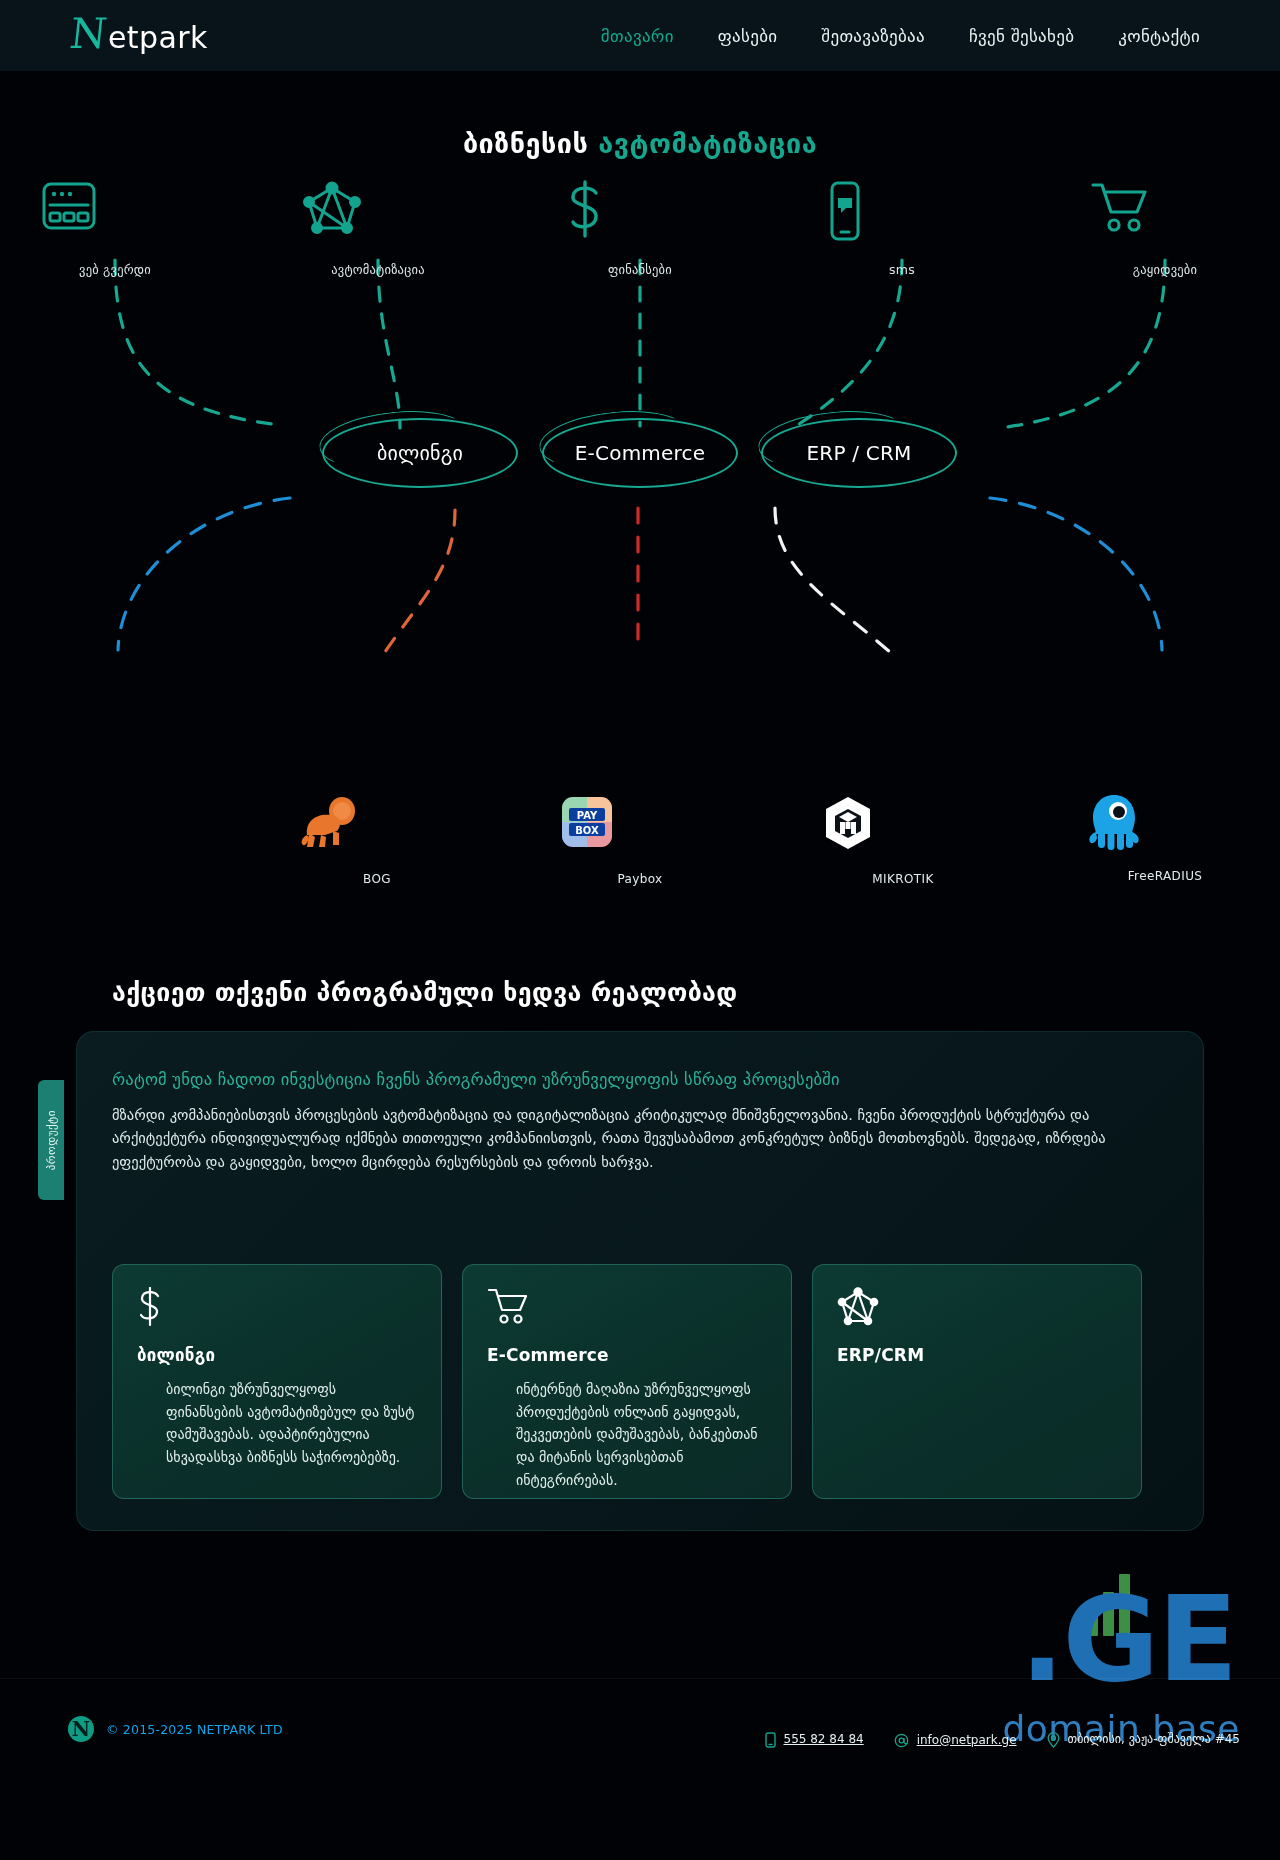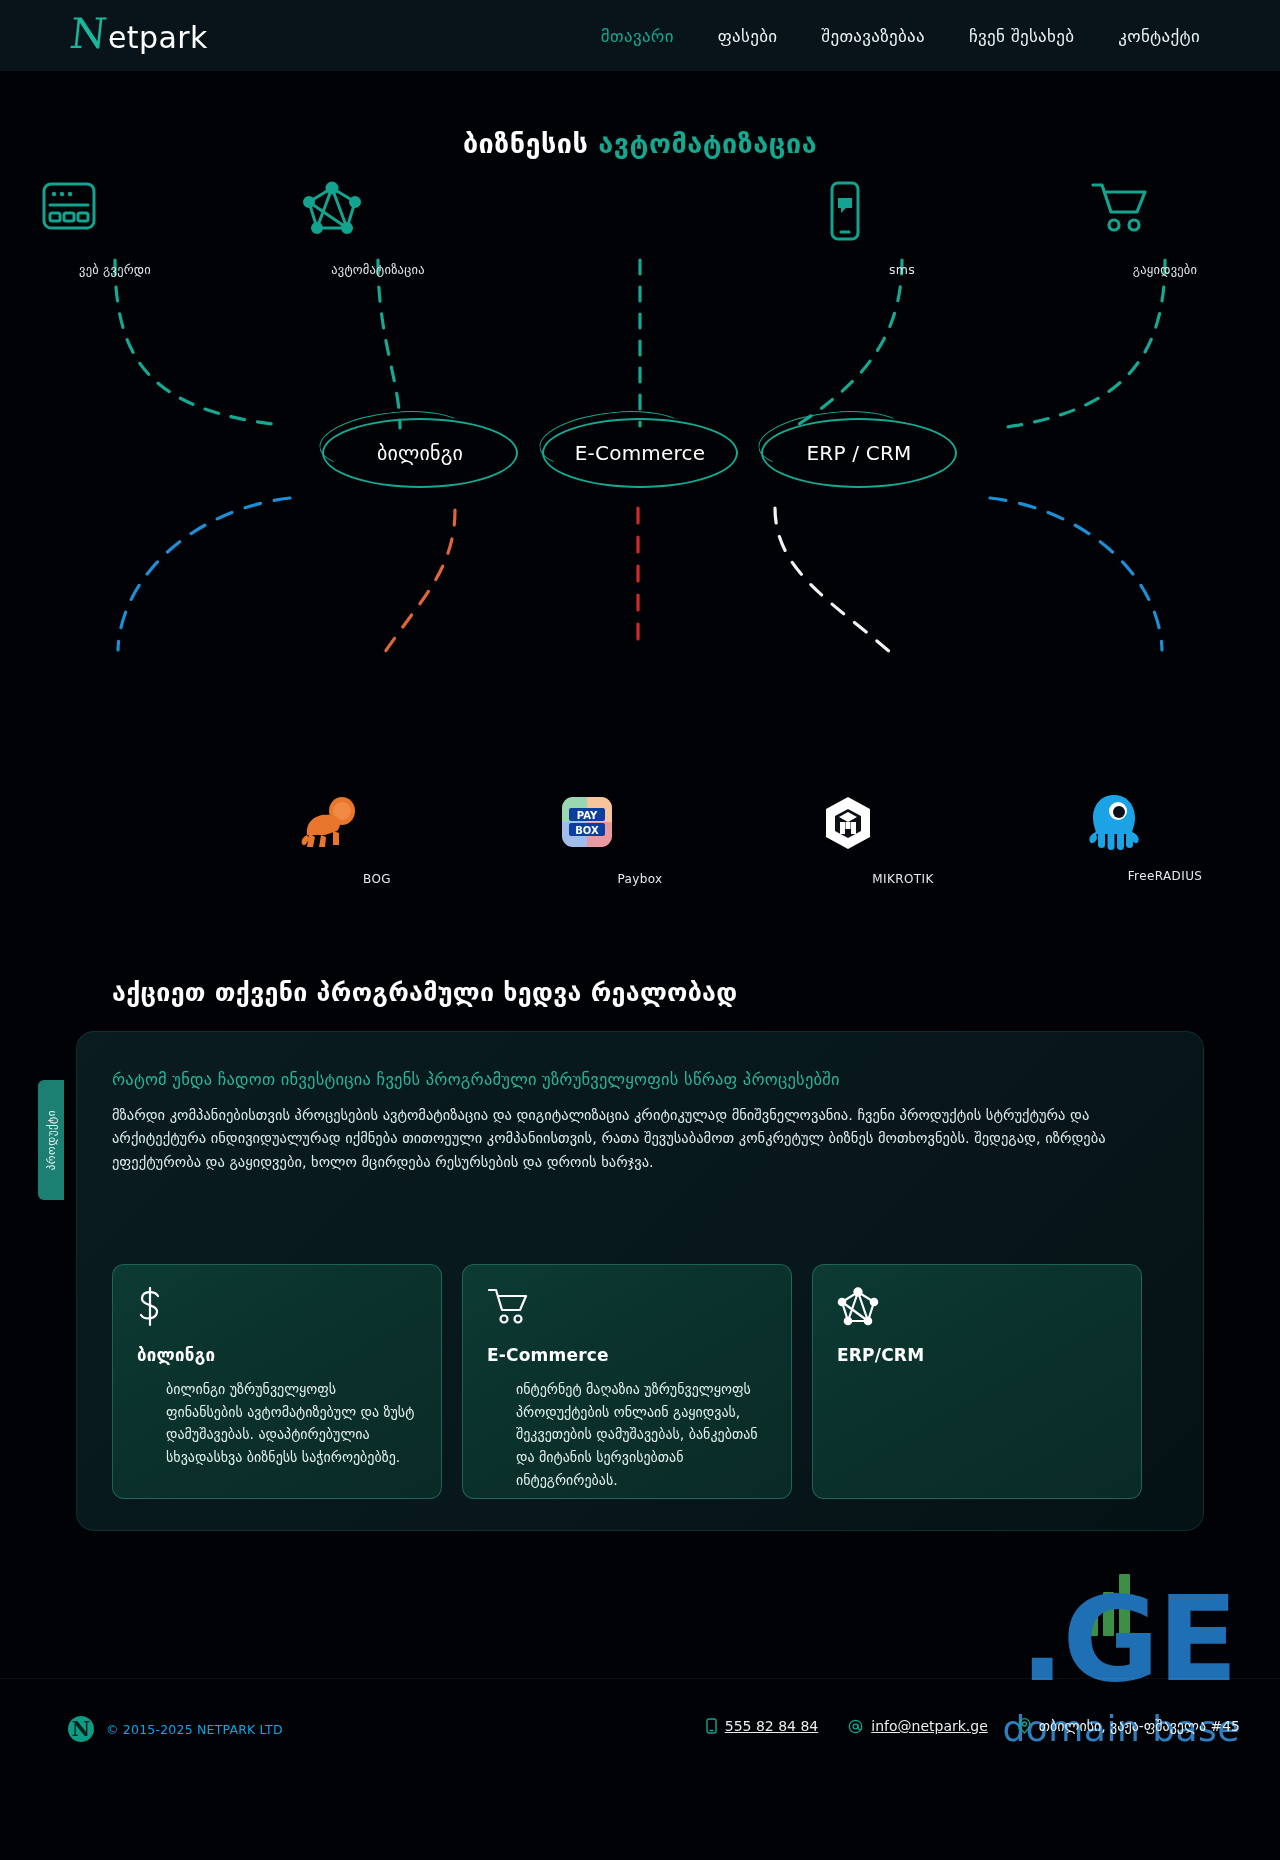--- a/index.html
+++ b/index.html
@@ -129,21 +129,21 @@
   .footer { position: absolute; top: 1708px; left: 0; width: 1280px; height: 60px; }
   .f-left { position: absolute; left: 68px; top: 8px; display: flex; align-items: center; gap: 12px; }
   .f-logo {
     width: 26px; height: 26px; border-radius: 50%;
     background: #0f9c85; color: #04201c;
     display: flex; align-items: center; justify-content: center;
     font-family: "DejaVu Serif", serif; font-size: 20px; font-weight: bold;
   }
   .f-copy { font-size: 12.5px; color: #0ea5e9; letter-spacing: .2px; }
   .f-right { position: absolute; right: 40px; top: 10px; display: flex; align-items: center; gap: 30px; }
-  .f-item { display: flex; align-items: center; gap: 8px; font-size: 14px; color: #e7efef; }
+  .f-item { display: flex; gap: 8px; font-size: 12px; color: #e7efef; margin-top: 14px; }
   .f-item a { color: #e7efef; text-decoration: underline; }
   .f-icon { color: #14a38d; display: inline-flex; }
 
   
   .wm { position: absolute; right: 20px; top: 1550px; width: 420px; height: 260px; pointer-events: none; }
   .wm .ge {
     position: absolute; right: 24px; top: 30px;
     font-family: "DejaVu Sans", sans-serif; font-size: 118px; font-weight: bold;
     color: #1f6fb5; letter-spacing: -2px; line-height: 1;
   }
@@ -223,20 +223,29 @@
           <circle cx="29" cy="8" r="5" fill="#13a48f"></circle>
           <circle cx="52" cy="22" r="4.5" fill="#13a48f"></circle>
           <circle cx="6" cy="22" r="4.5" fill="#13a48f"></circle>
           <circle cx="44" cy="48" r="4.5" fill="#13a48f"></circle>
           <circle cx="14" cy="48" r="4.5" fill="#13a48f"></circle>
         </svg>
       </div>
       <div class="cap">ავტომატიზაცია</div>
     </div>
 
+    <div class="node-top" style="left:565px; top:0;">
+      <div class="ico">
+        <svg width="40" height="60" viewBox="0 0 40 60" fill="none" stroke="#13a48f" stroke-width="3.4" stroke-linecap="round">
+          <path d="M31 13 C 28 7, 10 5, 8 16 C 6 27, 32 24, 31 37 C 30 49, 11 49, 8 42"></path>
+          <line x1="20" y1="2" x2="20" y2="56"></line>
+        </svg>
+      </div>
+      <div class="cap">ფინანსები</div>
+    </div>
 
     <div class="node-top" style="left:827px; top:0;">
       <div class="ico">
         <svg width="36" height="62" viewBox="0 0 36 62" fill="none" stroke="#13a48f" stroke-width="3" stroke-linejoin="round">
           <rect x="5" y="3" width="26" height="56" rx="6"></rect>
           <path d="M11 18 h14 v10 h-6 l-5 5 v-5 h-3 z" fill="#13a48f" stroke="none"></path>
           <line x1="14" y1="52" x2="22" y2="52" stroke-linecap="round"></line>
         </svg>
       </div>
       <div class="cap">sms</div>

